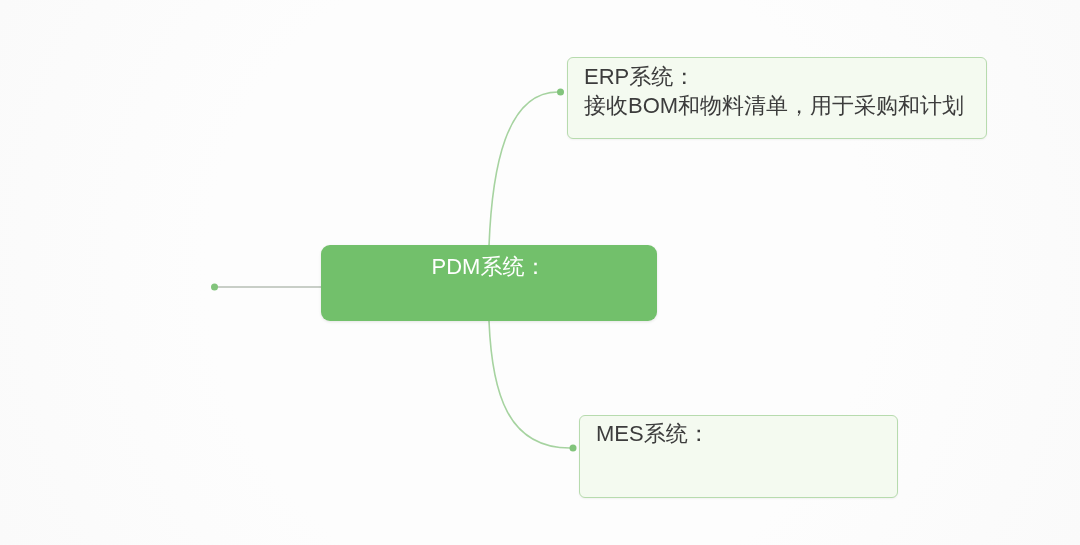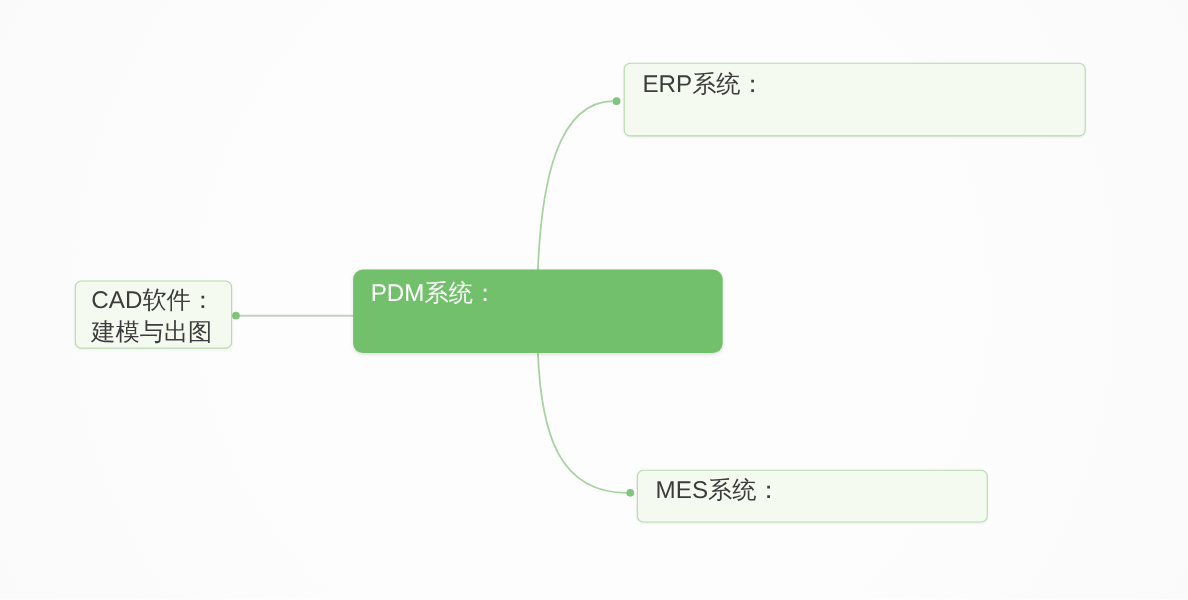--- a/index.html
+++ b/index.html
@@ -39,61 +39,59 @@
     font-size: 22px;
     cursor: default;
   }
   .node.root {
     background: var(--root-fill, #72c06b);
     color: var(--root-text, #ffffff);
     border-radius: 9px;
     padding: 5px 16px;
     line-height: 33px;
     box-shadow: 0 1px 3px rgba(0,0,0,0.10);
+    text-align: center;
   }
   .node.child {
     background: var(--child-fill, #f4faf0);
     border: 1.5px solid var(--child-border, #b7dbae);
     color: var(--child-text, #3c3c3c);
     border-radius: 6px;
     line-height: 29px;
     box-shadow: 0 1px 2px rgba(0,0,0,0.05);
   }
   .node .nline {
     display: block;
   }
   #node-cad { left: 68px;  top: 255px; width: 143px; height: 62px; padding: 2px 12px 2px 14px; }
-  #node-erp { left: 567px; top: 57px;  width: 420px; height: 67px; padding: 4px 14px 4px 16px; }
-  #node-mes { left: 579px; top: 415px; width: 319px; height: 48px; padding: 3px 14px 3px 16px; margin-top: 12px; }
+  #node-erp { left: 567px; top: 57px;  width: 420px; height: 82px; padding: 4px 14px 4px 16px; }
+  #node-mes { left: 579px; top: 415px; width: 319px; height: 83px; padding: 3px 14px 3px 16px; }
   #node-pdm { left: 321px; top: 245px; width: 336px; height: 76px; }
 </style>
 </head>
 <body>
 
 <div class="canvas">
 
   <svg class="connectors" viewBox="0 0 1080 545">
     <path class="curve" d="M489,246 C492,168 506,92 558,92"></path>
     <path class="curve" d="M489,321 C492,394 508,448 570,448"></path>
     <line class="straight" x1="321" y1="287" x2="217" y2="287"></line>
     <circle class="dot" cx="214.5" cy="287" r="3.5"></circle>
     <circle class="dot" cx="560.5" cy="92" r="3.5"></circle>
     <circle class="dot" cx="573" cy="448" r="3.5"></circle>
   </svg>
 
   <div class="node root" id="node-pdm">
     <span class="nline">PDM系统：</span>
   </div>
 
-  <div class="node child" id="node-cad">
-    <span class="nline">CAD软件：</span>
-    <span class="nline">建模与出图</span>
-  </div>
 
   <div class="node child" id="node-erp">
     <span class="nline">ERP系统：</span>
+    <span class="nline">接收BOM和物料清单，用于采购和计划</span>
   </div>
 
   <div class="node child" id="node-mes">
     <span class="nline">MES系统：</span>
   </div>
 
 </div>
 
 </body></html>

